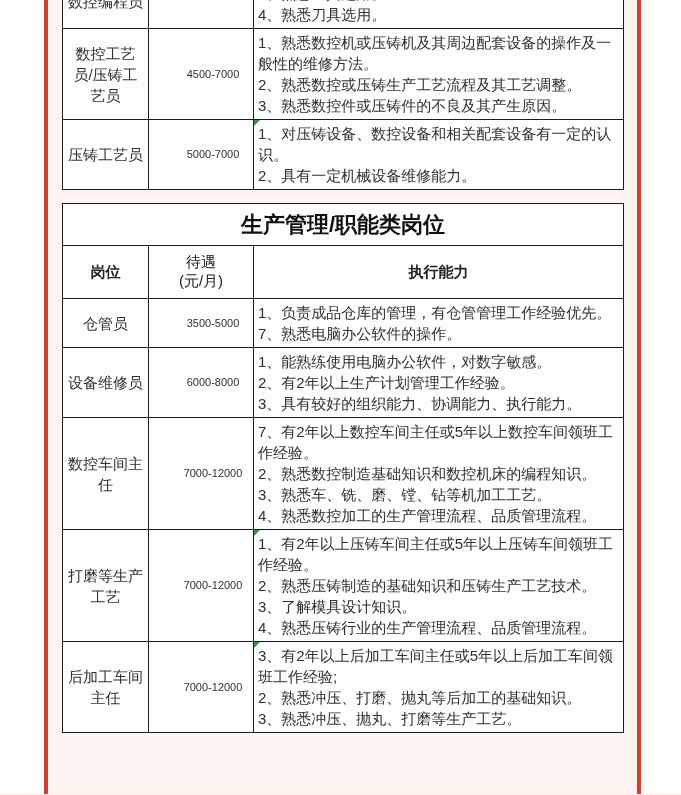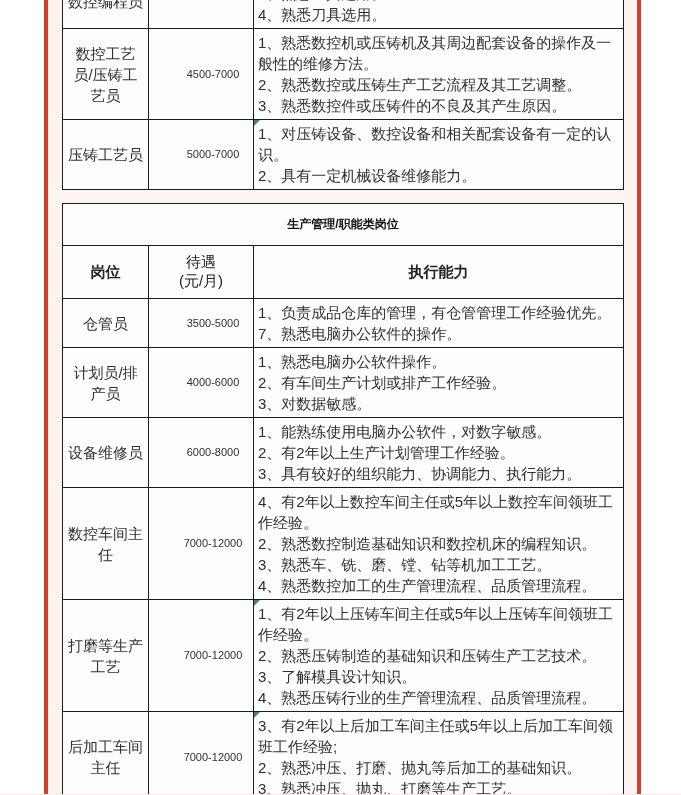--- a/index.html
+++ b/index.html
@@ -16,21 +16,21 @@
   td,th{padding:3px 4px;vertical-align:middle;}
   .pos{text-align:center;font-size:15px;line-height:21px;word-break:break-all;}
   .sal{text-align:center;font-size:11px;line-height:21px;letter-spacing:0;padding-left:28px;}
   .req{text-align:left;font-size:15px;line-height:21px;position:relative;padding-left:4px;padding-right:2px;}
   .req-line{word-break:break-all;}
   .tri{position:absolute;top:0;left:0;width:0;height:0;
        border-top:6px solid #3f9142;border-right:6px solid transparent;}
   .table1-holder{margin-top:-21px;}
   .clip-pos{vertical-align:top;padding-top:11px;}
   .gap{height:13px;}
-  .tbl-title{font-size:12px;font-weight:bold;text-align:center;height:35px;color:#111;}
+  .tbl-title{font-size:22px;font-weight:bold;text-align:center;height:35px;color:#111;}
   th{font-size:15px;font-weight:bold;color:#222;}
   .hdr{height:53px;}
   .hdr .sub{font-weight:normal;}
 </style>
 </head>
 <body>
 
 <div class="frame">
   <div class="strip"></div>
   <div class="red-line left"></div>
@@ -104,42 +104,33 @@
       <tbody id="table2-body">
           <tr>
             <td class="pos">仓管员</td>
             <td class="sal">3500-5000</td>
             <td class="req">
               <div class="req-line">1、负责成品仓库的管理，有仓管管理工作经验优先。</div>
               <div class="req-line">7、熟悉电脑办公软件的操作。</div>
             </td>
           </tr>
           <tr>
-            <td class="pos">计划员/排产员</td>
-            <td class="sal">4000-6000</td>
-            <td class="req">
-              <div class="req-line">1、熟悉电脑办公软件操作。</div>
-              <div class="req-line">2、有车间生产计划或排产工作经验。</div>
-              <div class="req-line">3、对数据敏感。</div>
-            </td>
-          </tr>
-          <tr>
             <td class="pos">设备维修员</td>
             <td class="sal">6000-8000</td>
             <td class="req">
               <div class="req-line">1、能熟练使用电脑办公软件，对数字敏感。</div>
               <div class="req-line">2、有2年以上生产计划管理工作经验。</div>
               <div class="req-line">3、具有较好的组织能力、协调能力、执行能力。</div>
             </td>
           </tr>
           <tr>
             <td class="pos">数控车间主任</td>
             <td class="sal">7000-12000</td>
             <td class="req">
-              <div class="req-line">4、有2年以上数控车间主任或5年以上数控车间领班工作经验。</div>
+              <div class="req-line">7、有2年以上数控车间主任或5年以上数控车间领班工作经验。</div>
               <div class="req-line">2、熟悉数控制造基础知识和数控机床的编程知识。</div>
               <div class="req-line">3、熟悉车、铣、磨、镗、钻等机加工工艺。</div>
               <div class="req-line">4、熟悉数控加工的生产管理流程、品质管理流程。</div>
             </td>
           </tr>
           <tr>
             <td class="pos">打磨等生产工艺</td>
             <td class="sal">7000-12000</td>
             <td class="req">
               <span class="tri"></span>

